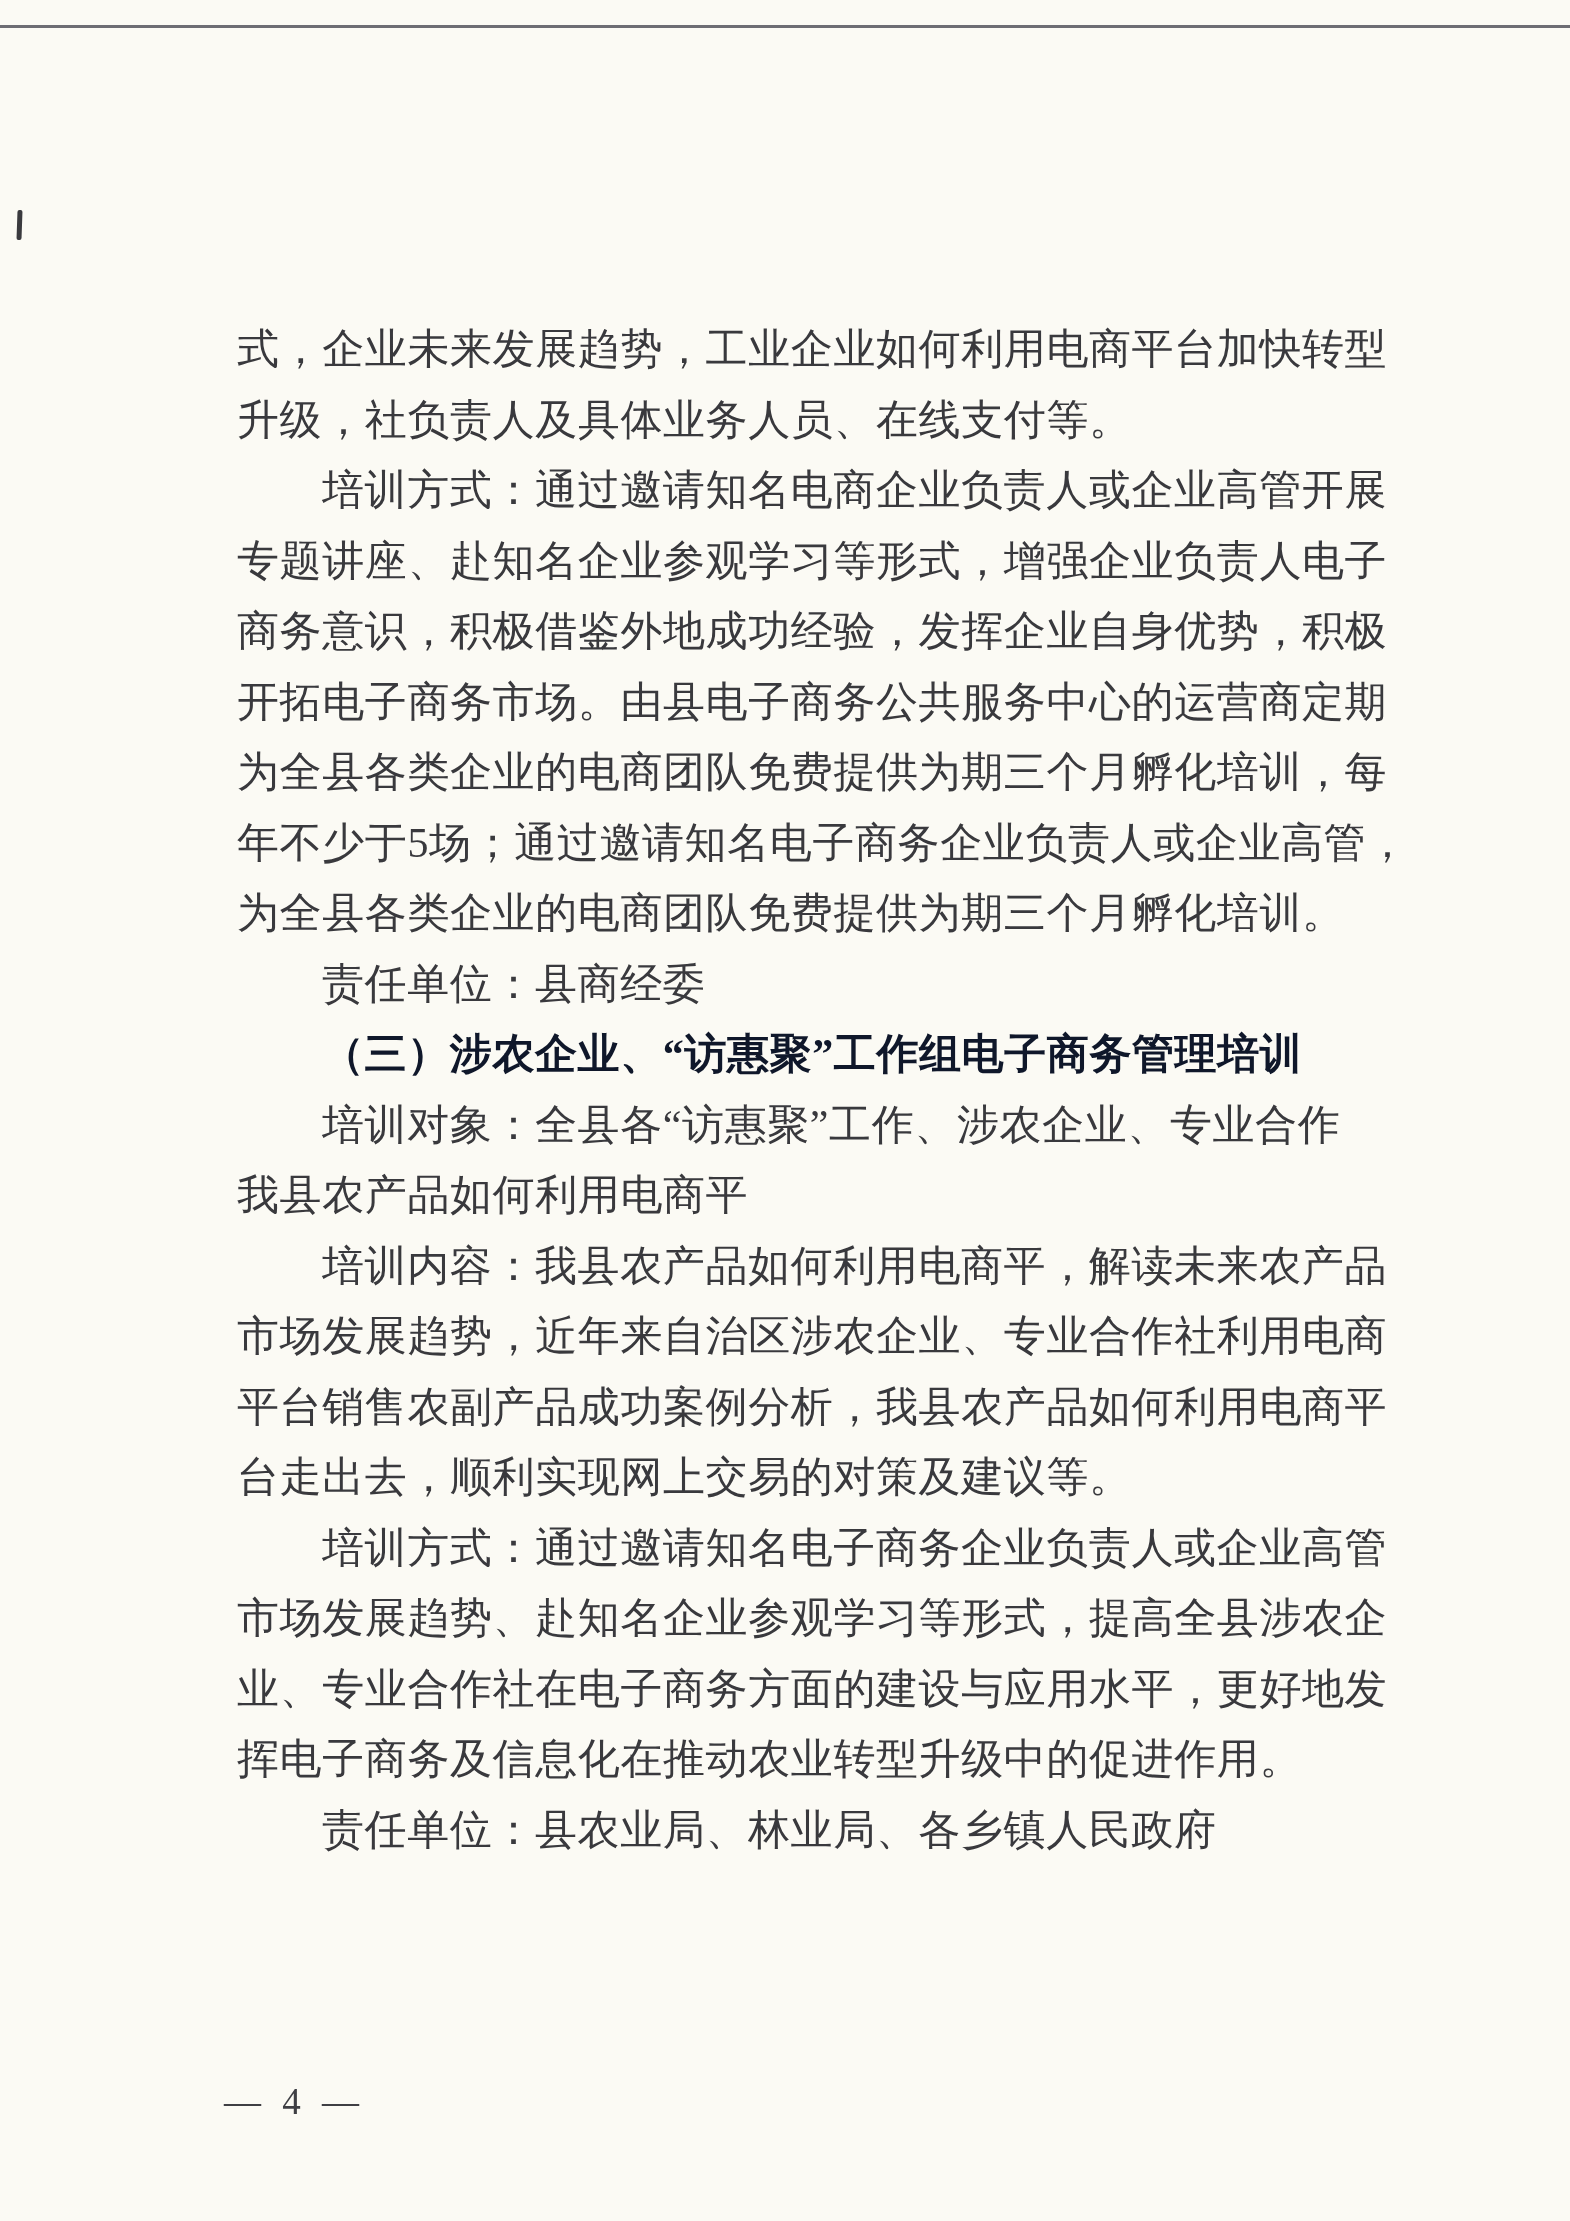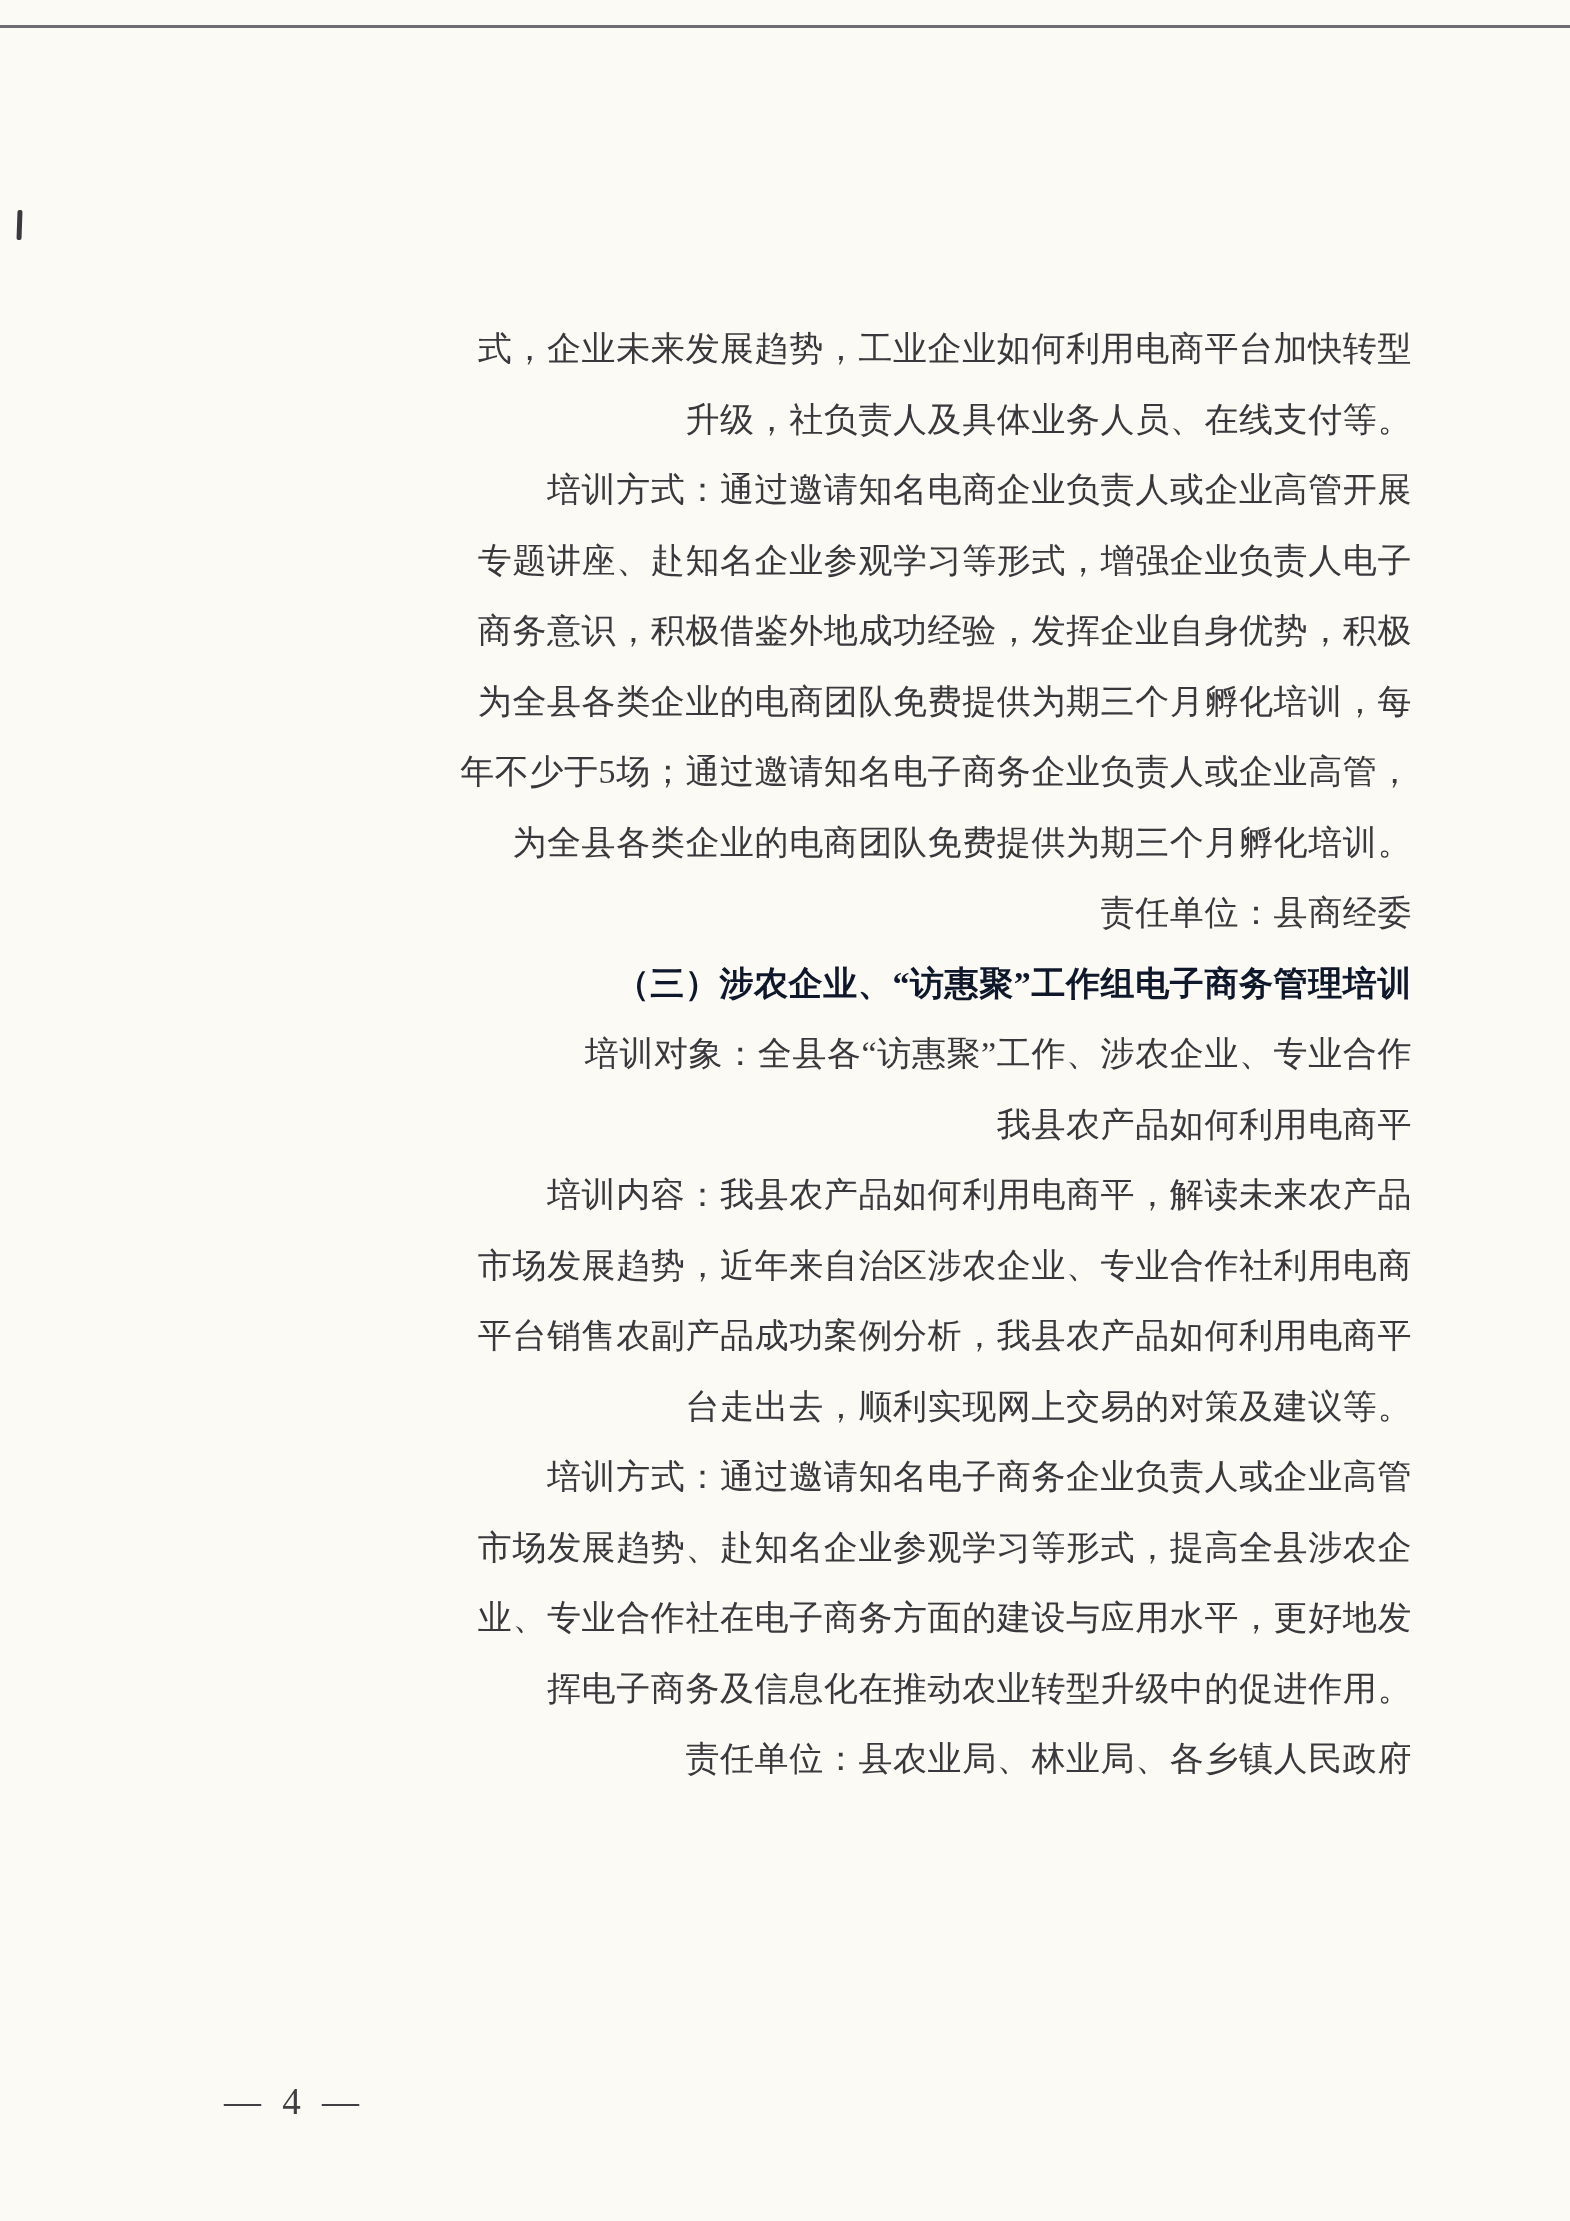--- a/index.html
+++ b/index.html
@@ -32,25 +32,25 @@
     height: 30px;
     background: #3a3a3e;
     border-radius: 2px;
     transform: rotate(2deg);
   }
   .doc-lines {
     position: absolute;
     left: 237px;
     top: 314px;
     width: 1175px;
-    font-size: 34px;
+    font-size: 42px;
     line-height: 70.5px;
     letter-spacing: 0.6px;
     color: #39393d;
-    text-align: right;
+    text-align: left;
   }
   .doc-lines .line {
     white-space: nowrap;
     height: 70.5px;
   }
   .doc-lines .line.indent {
     padding-left: 85px;
   }
   .doc-lines .line.bold {
     font-weight: bold;
@@ -70,20 +70,21 @@
 
 <div class="page">
   <div class="top-rule"></div>
   <div class="edge-mark"></div>
   <div class="doc-lines">
       <div class="line">式，企业未来发展趋势，工业企业如何利用电商平台加快转型</div>
       <div class="line">升级，社负责人及具体业务人员、在线支付等。</div>
       <div class="line indent">培训方式：通过邀请知名电商企业负责人或企业高管开展</div>
       <div class="line">专题讲座、赴知名企业参观学习等形式，增强企业负责人电子</div>
       <div class="line">商务意识，积极借鉴外地成功经验，发挥企业自身优势，积极</div>
+      <div class="line">开拓电子商务市场。由县电子商务公共服务中心的运营商定期</div>
       <div class="line">为全县各类企业的电商团队免费提供为期三个月孵化培训，每</div>
       <div class="line">年不少于5场；通过邀请知名电子商务企业负责人或企业高管，</div>
       <div class="line">为全县各类企业的电商团队免费提供为期三个月孵化培训。</div>
       <div class="line indent">责任单位：县商经委</div>
       <div class="line indent bold">（三）涉农企业、“访惠聚”工作组电子商务管理培训</div>
       <div class="line indent">培训对象：全县各“访惠聚”工作、涉农企业、专业合作</div>
       <div class="line">我县农产品如何利用电商平</div>
       <div class="line indent">培训内容：我县农产品如何利用电商平，解读未来农产品</div>
       <div class="line">市场发展趋势，近年来自治区涉农企业、专业合作社利用电商</div>
       <div class="line">平台销售农副产品成功案例分析，我县农产品如何利用电商平</div>

